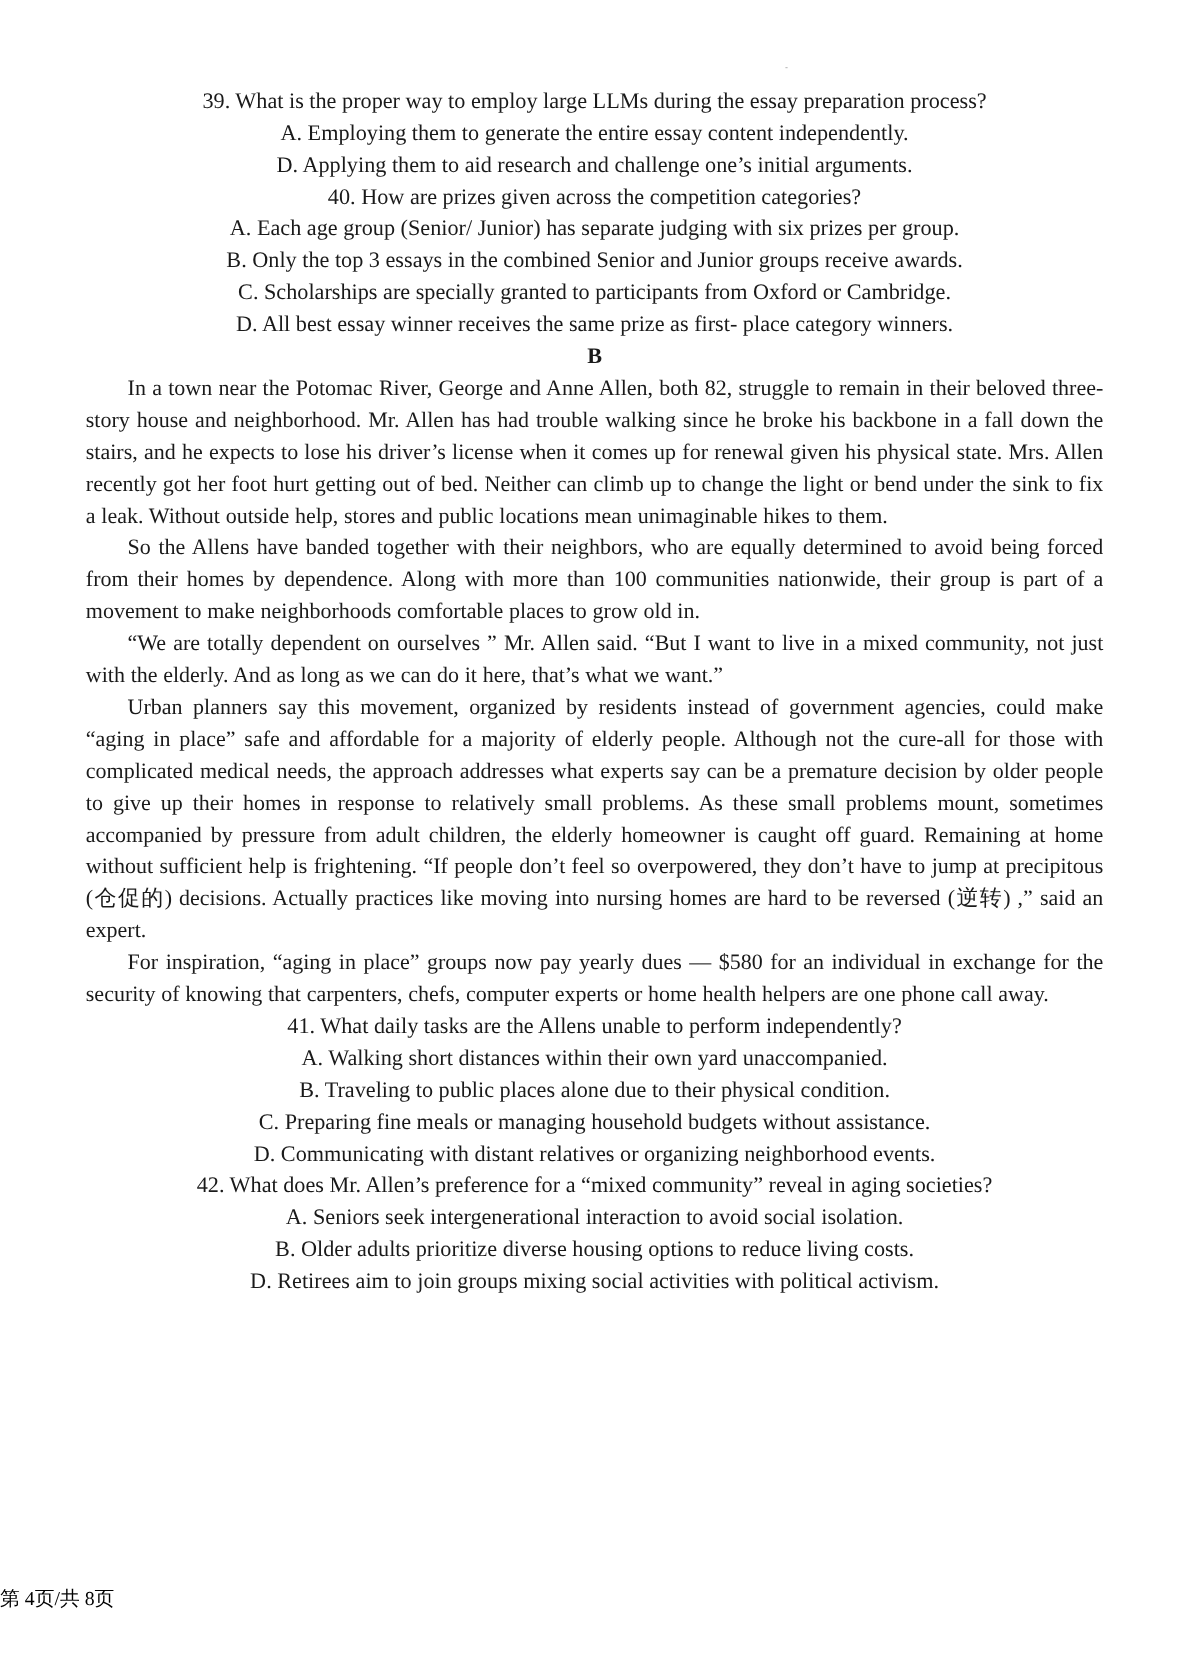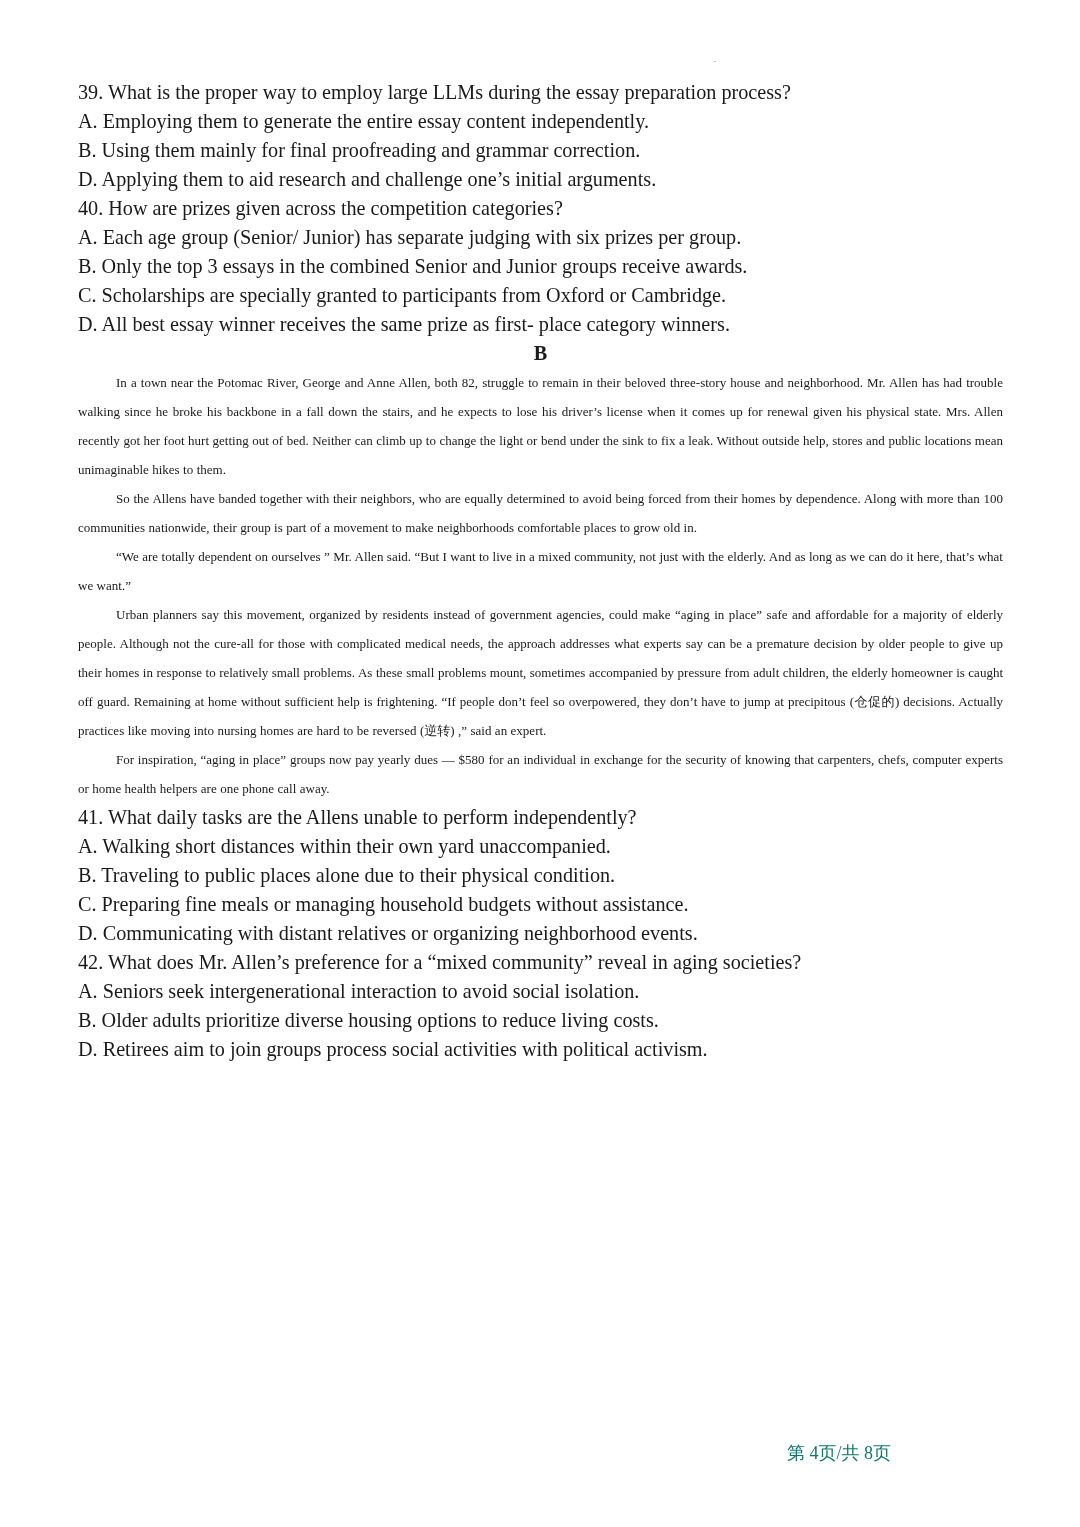--- a/index.html
+++ b/index.html
@@ -15,21 +15,21 @@
       font-family: "Liberation Serif", "DejaVu Serif", serif;
       color: #1a1a1a;
     }
     .page {
       position: absolute;
       left: 78px;
       top: 78px;
       width: 925px;
     }
     .para {
-      font-size: 13px;
+      font-size: 20px;
       line-height: 29px;
       margin: 0;
       text-indent: 38px;
       text-align: justify;
       text-align-last: left;
       word-spacing: 0.2px;
     }
     .section-label {
       font-size: 20.2px;
       line-height: 29px;
@@ -37,29 +37,30 @@
       text-align: center;
       margin: 0;
       padding-left: 0;
     }
     .question .stem,
     .question .option {
       font-size: 20.2px;
       line-height: 29px;
       white-space: nowrap;
       margin: 0;
+      text-align: center;
     }
     .footer {
       position: absolute;
       top: 1441px;
       left: 0;
       width: 891px;
-      text-align: right;
+      text-align: left;
       font-size: 18px;
-      color: #0f766e;
+      color: #000000;
       font-family: "Liberation Serif", "DejaVu Serif", serif;
     }
     .speck {
       position: absolute;
       left: 714px;
       top: 61px;
       width: 2px;
       height: 1px;
       background: #bbbbbb;
     }
@@ -67,21 +68,20 @@
 </head>
 <body>
 
 <div class="speck"></div>
 
 <div class="page">
 
   <div class="question">
     <p class="stem">39. What is the proper way to employ large LLMs during the essay preparation process?</p>
     <p class="option">A. Employing them to generate the entire essay content independently.</p>
-    <p class="option">B. Using them mainly for final proofreading and grammar correction.</p>
     <p class="option">D. Applying them to aid research and challenge one’s initial arguments.</p>
   </div>
 
   <div class="question">
     <p class="stem">40. How are prizes given across the competition categories?</p>
     <p class="option">A. Each age group (Senior/ Junior) has separate judging with six prizes per group.</p>
     <p class="option">B. Only the top 3 essays in the combined Senior and Junior groups receive awards.</p>
     <p class="option">C. Scholarships are specially granted to participants from Oxford or Cambridge.</p>
     <p class="option">D. All best essay winner receives the same prize as first- place category winners.</p>
   </div>
@@ -101,18 +101,18 @@
     <p class="option">A. Walking short distances within their own yard unaccompanied.</p>
     <p class="option">B. Traveling to public places alone due to their physical condition.</p>
     <p class="option">C. Preparing fine meals or managing household budgets without assistance.</p>
     <p class="option">D. Communicating with distant relatives or organizing neighborhood events.</p>
   </div>
 
   <div class="question">
     <p class="stem">42. What does Mr. Allen’s preference for a “mixed community” reveal in aging societies?</p>
     <p class="option">A. Seniors seek intergenerational interaction to avoid social isolation.</p>
     <p class="option">B. Older adults prioritize diverse housing options to reduce living costs.</p>
-    <p class="option">D. Retirees aim to join groups process social activities with political activism.</p>
+    <p class="option">D. Retirees aim to join groups mixing social activities with political activism.</p>
   </div>
 
 </div>
 
 <div class="footer">第 4页/共 8页</div>
 
 </body></html>

